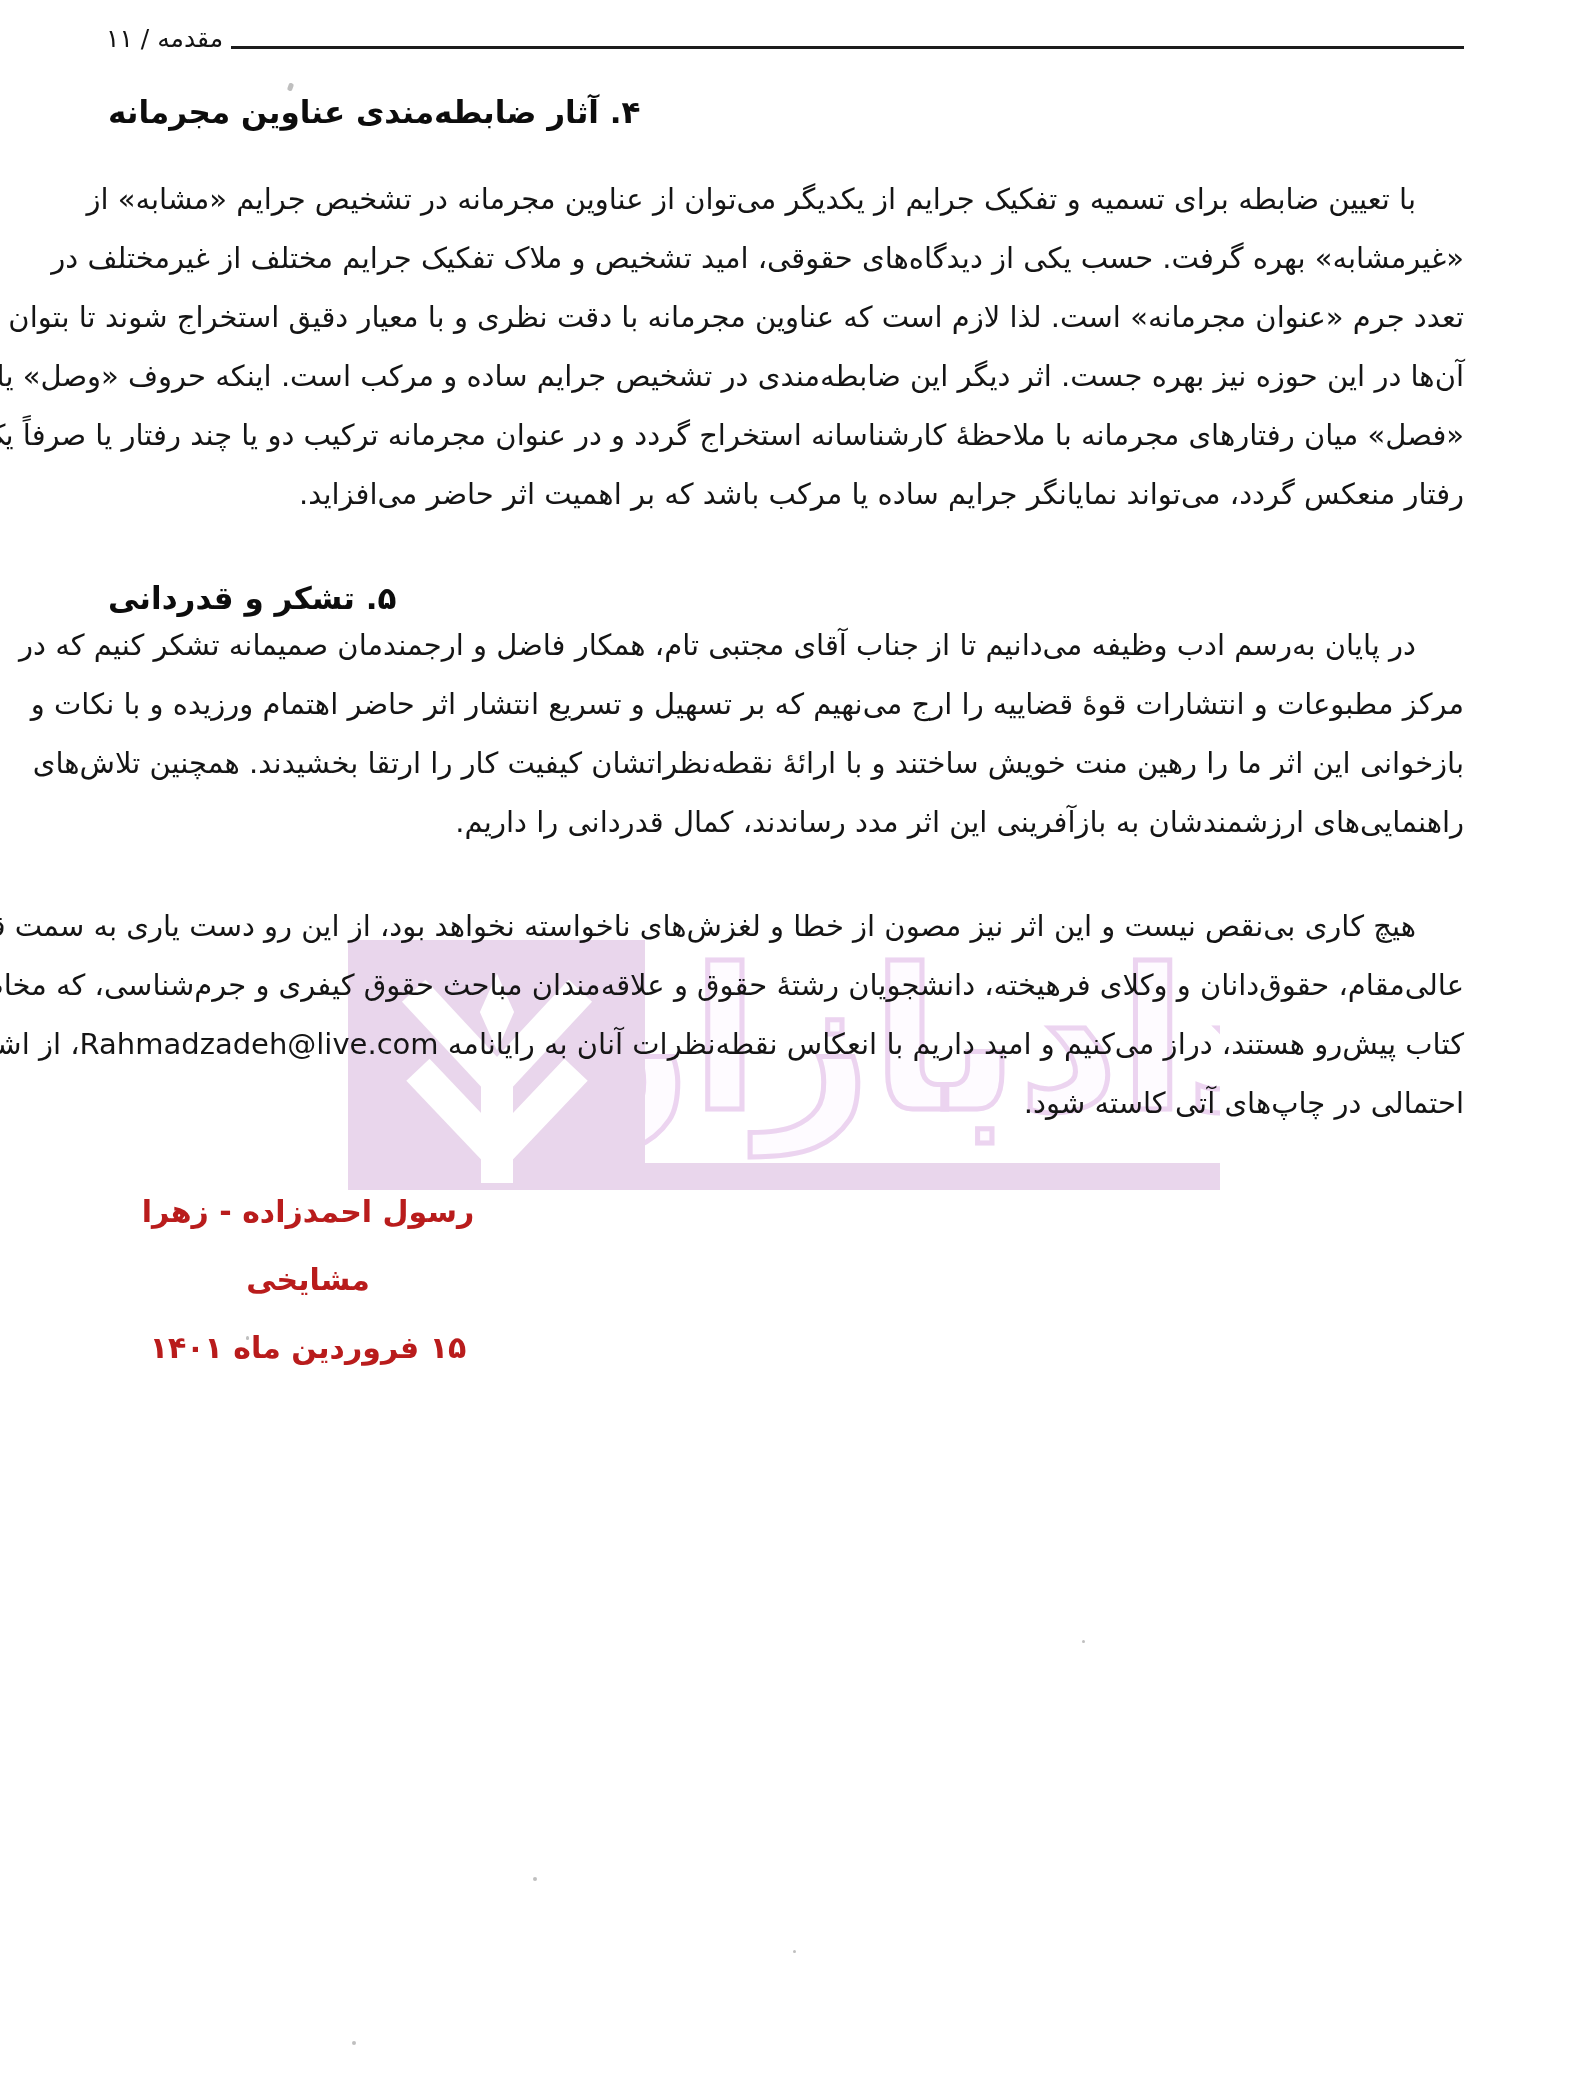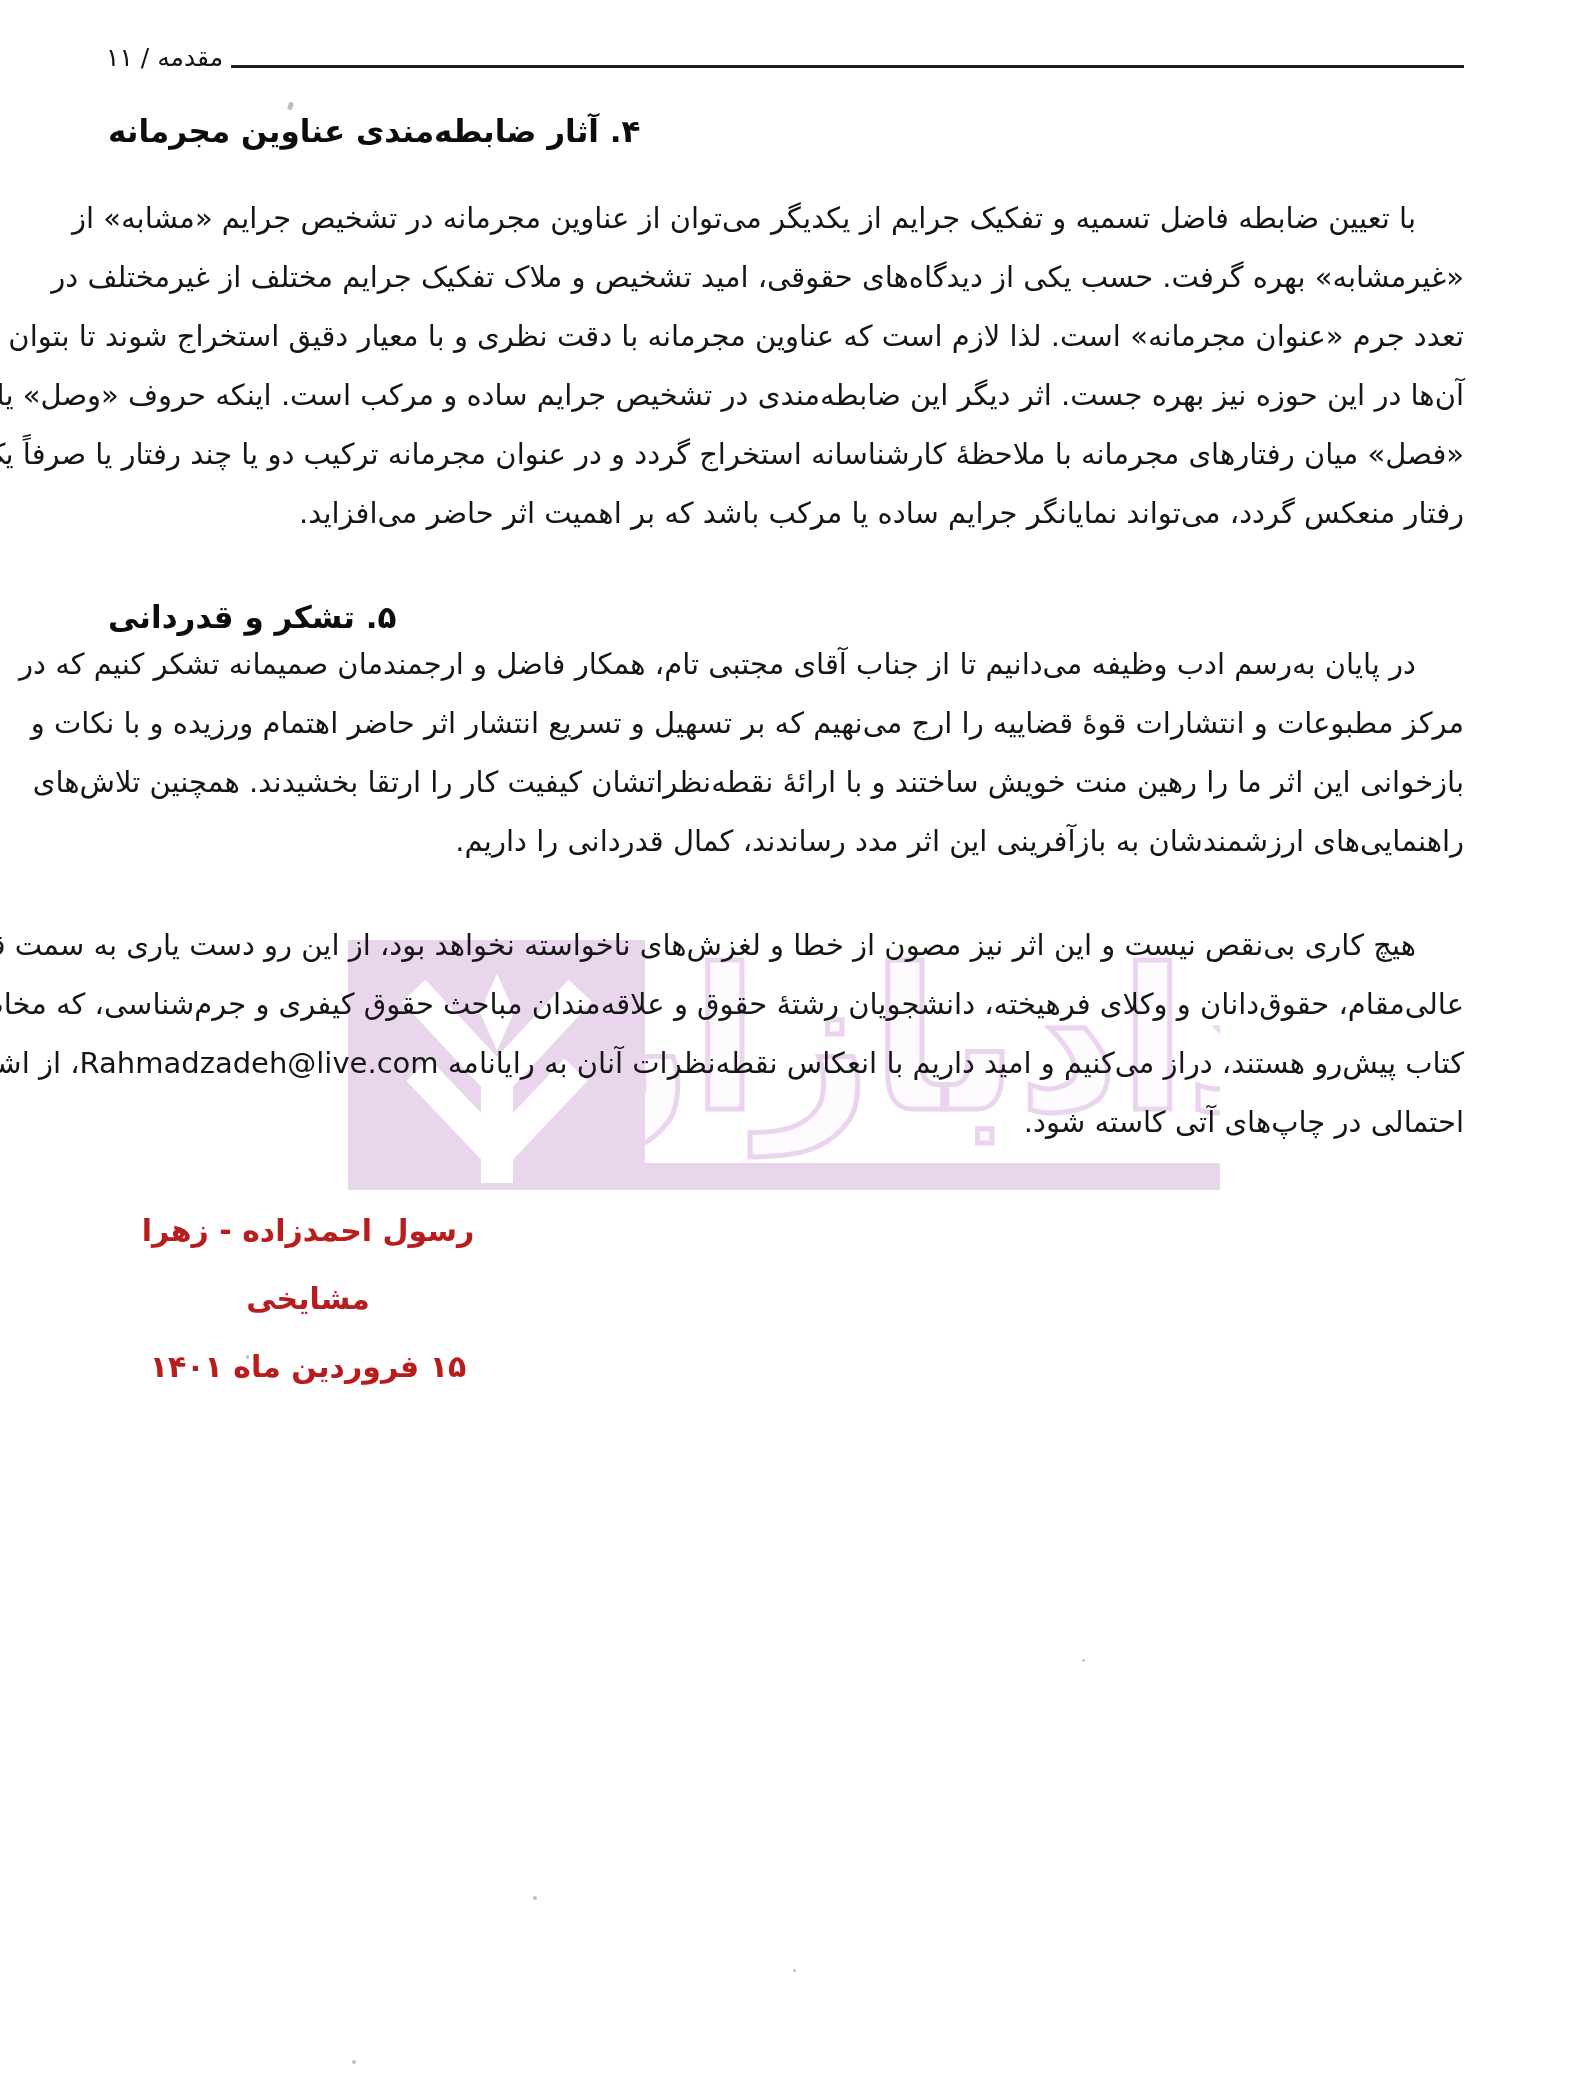--- a/index.html
+++ b/index.html
@@ -47,21 +47,21 @@
     position:absolute; left:297px; right:0; top:0; bottom:24px;
     display:flex; align-items:center; justify-content:center;
     font-size:196px; font-weight:bold; letter-spacing:-4px;
     color:#fefbff;
     -webkit-text-stroke:5px #ecd4f0;
     text-stroke:5px #ecd4f0;
     white-space:nowrap; overflow:hidden;
   }
 
   
-  .content { position:absolute; inset:0; z-index:1;margin-top:19px; }
+  .content { position:absolute; inset:0; z-index:1; }
 
   .sec-heading {
     position:absolute; right:108px; left:108px;
     font-size:31px; font-weight:bold; color:#0d0d0d;
     text-align:left; line-height:44px;
   }
   #heading-4 { top:90px; }
   #heading-5 { top:576px; }
 
   .para {
@@ -115,21 +115,21 @@
   <div class="content">
 
     <div class="running-header">
       <span class="hdr-label">مقدمه / ۱۱</span>
       <div class="hdr-rule"></div>
     </div>
 
     <div id="heading-4" class="sec-heading">۴. آثار ضابطه‌مندی عناوین مجرمانه</div>
 
     <div id="para-1" class="para">
-      <div class="jline indent">با تعیین ضابطه فاضل تسمیه و تفکیک جرایم از یکدیگر می‌توان از عناوین مجرمانه در تشخیص جرایم «مشابه» از</div>
+      <div class="jline indent">با تعیین ضابطه برای تسمیه و تفکیک جرایم از یکدیگر می‌توان از عناوین مجرمانه در تشخیص جرایم «مشابه» از</div>
       <div class="jline">«غیرمشابه» بهره گرفت. حسب یکی از دیدگاه‌های حقوقی، امید تشخیص و ملاک تفکیک جرایم مختلف از غیرمختلف در</div>
       <div class="jline">تعدد جرم «عنوان مجرمانه» است. لذا لازم است که عناوین مجرمانه با دقت نظری و با معیار دقیق استخراج شوند تا بتوان از</div>
       <div class="jline">آن‌ها در این حوزه نیز بهره جست. اثر دیگر این ضابطه‌مندی در تشخیص جرایم ساده و مرکب است. اینکه حروف «وصل» یا</div>
       <div class="jline">«فصل» میان رفتارهای مجرمانه با ملاحظهٔ کارشناسانه استخراج گردد و در عنوان مجرمانه ترکیب دو یا چند رفتار یا صرفاً یک</div>
       <div class="lastline">رفتار منعکس گردد، می‌تواند نمایانگر جرایم ساده یا مرکب باشد که بر اهمیت اثر حاضر می‌افزاید.</div>
     </div>
 
     <div id="heading-5" class="sec-heading">۵. تشکر و قدردانی</div>
 
     <div id="para-2" class="para">

